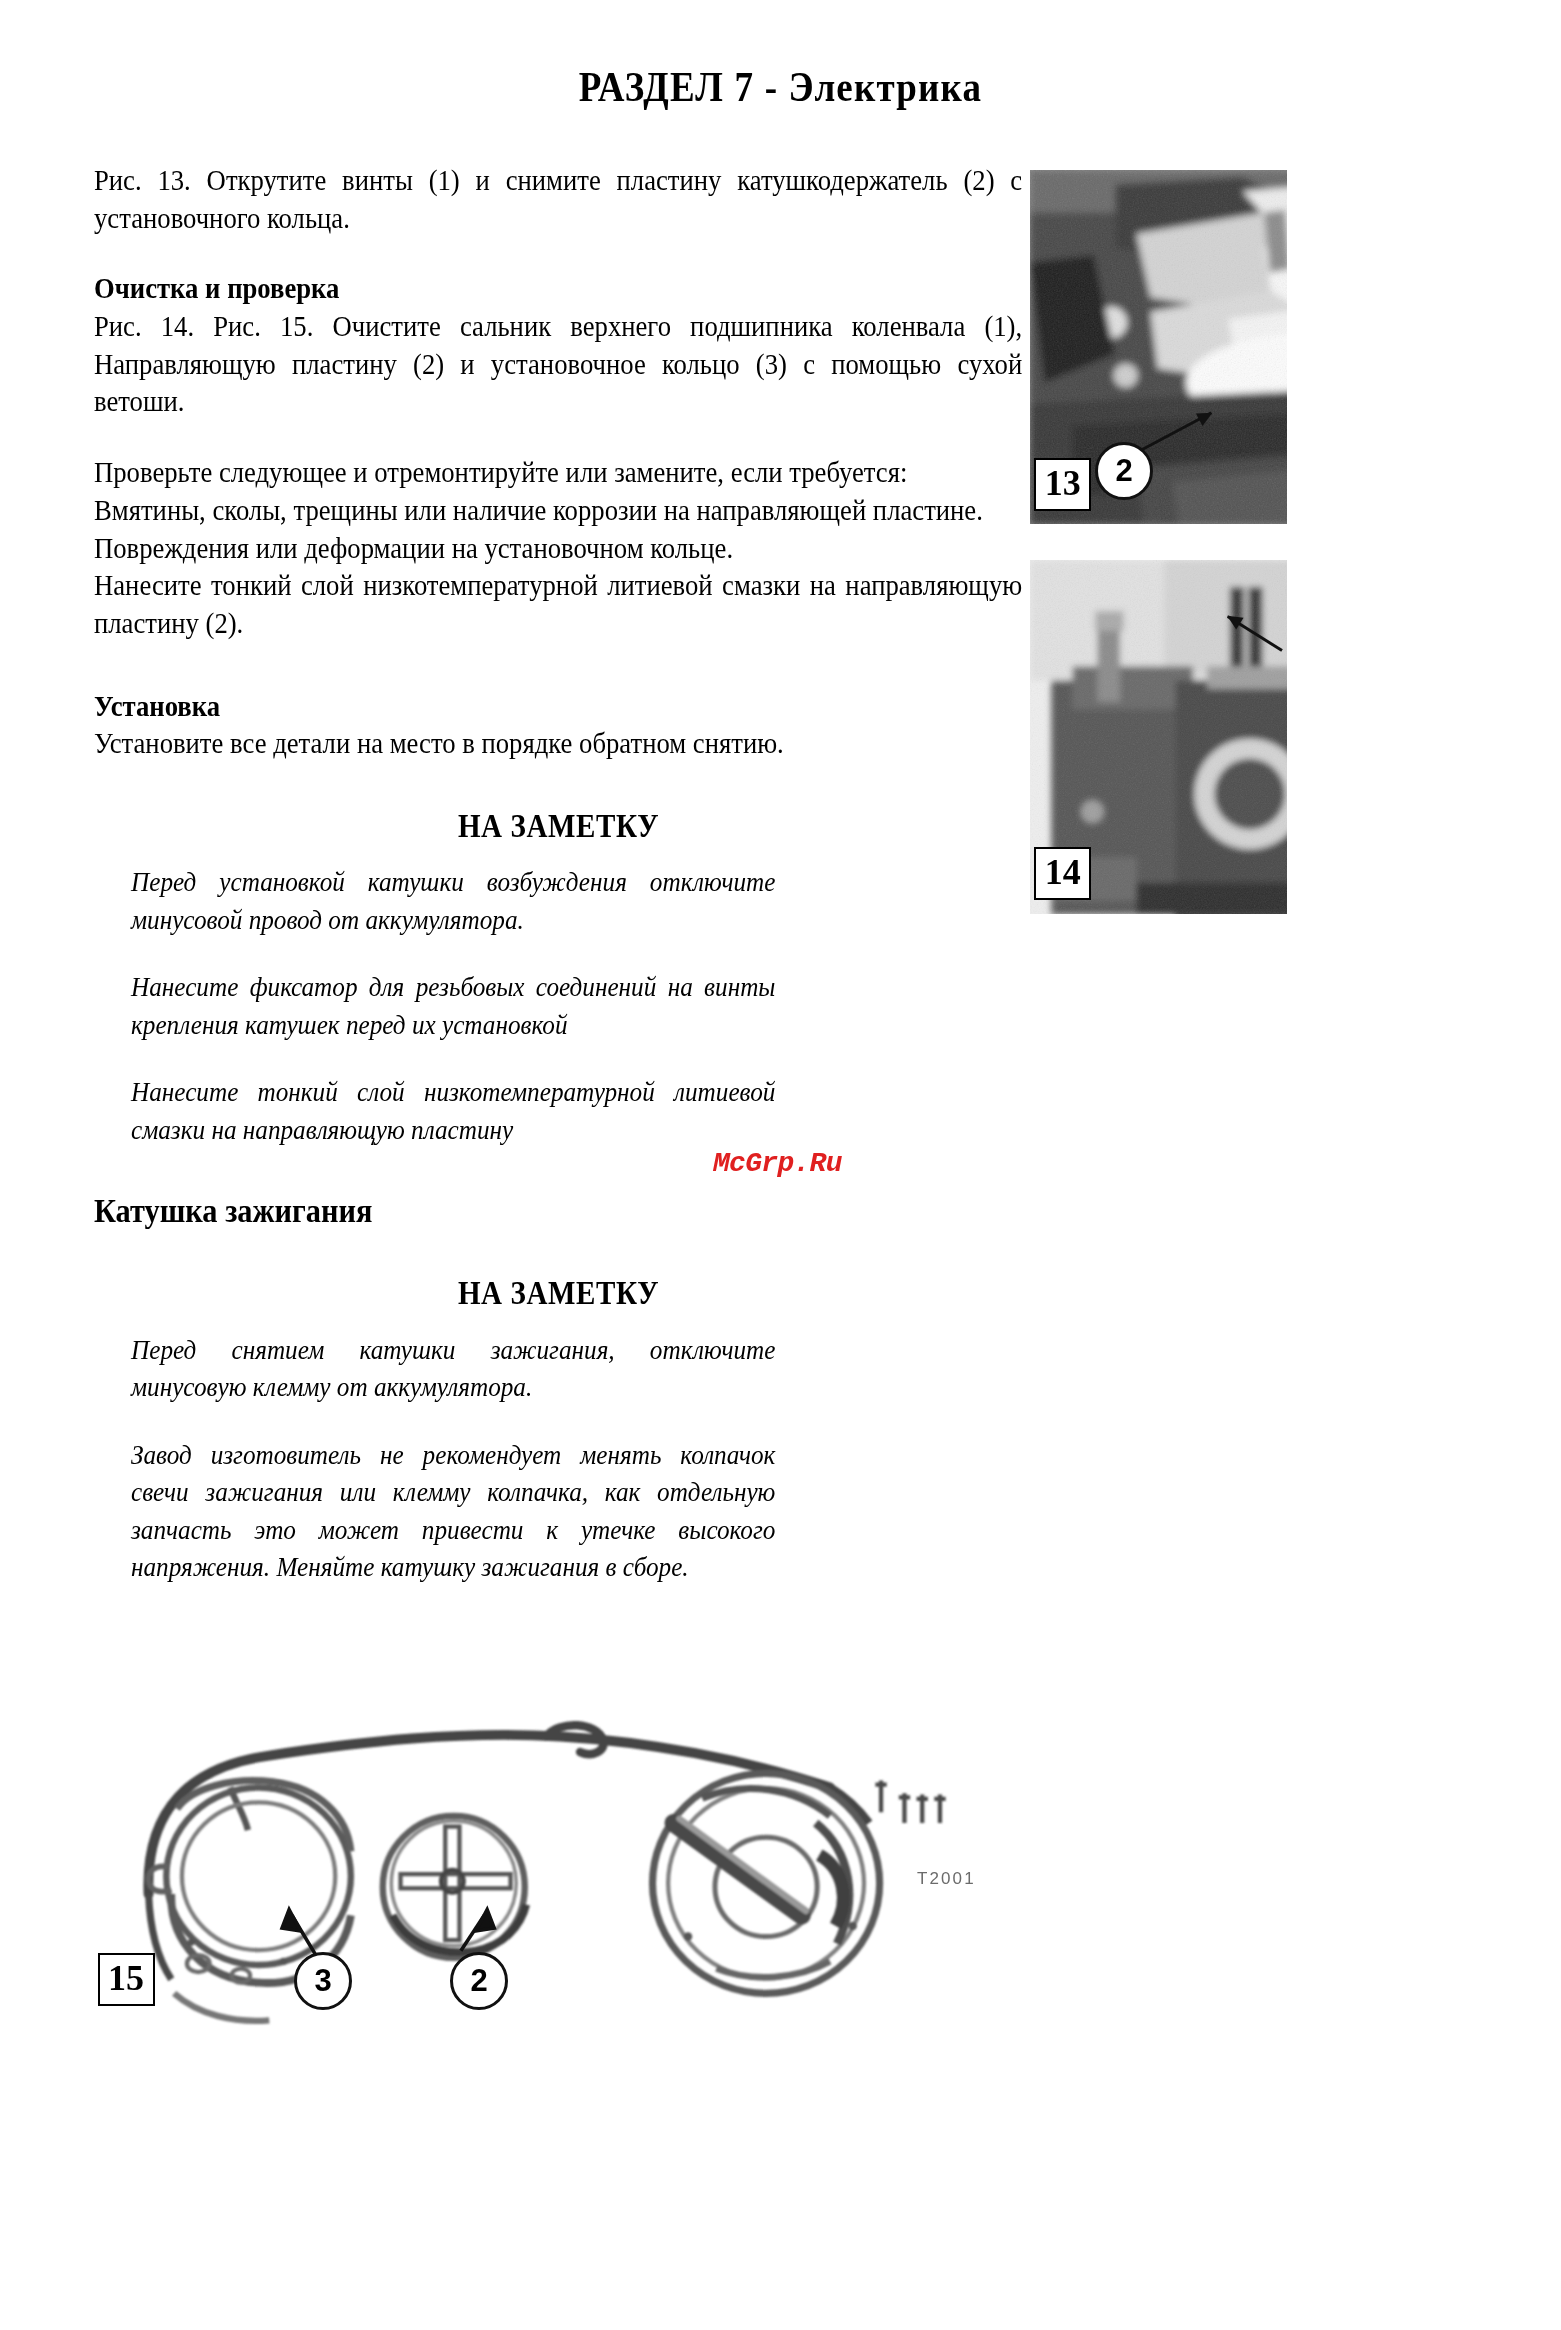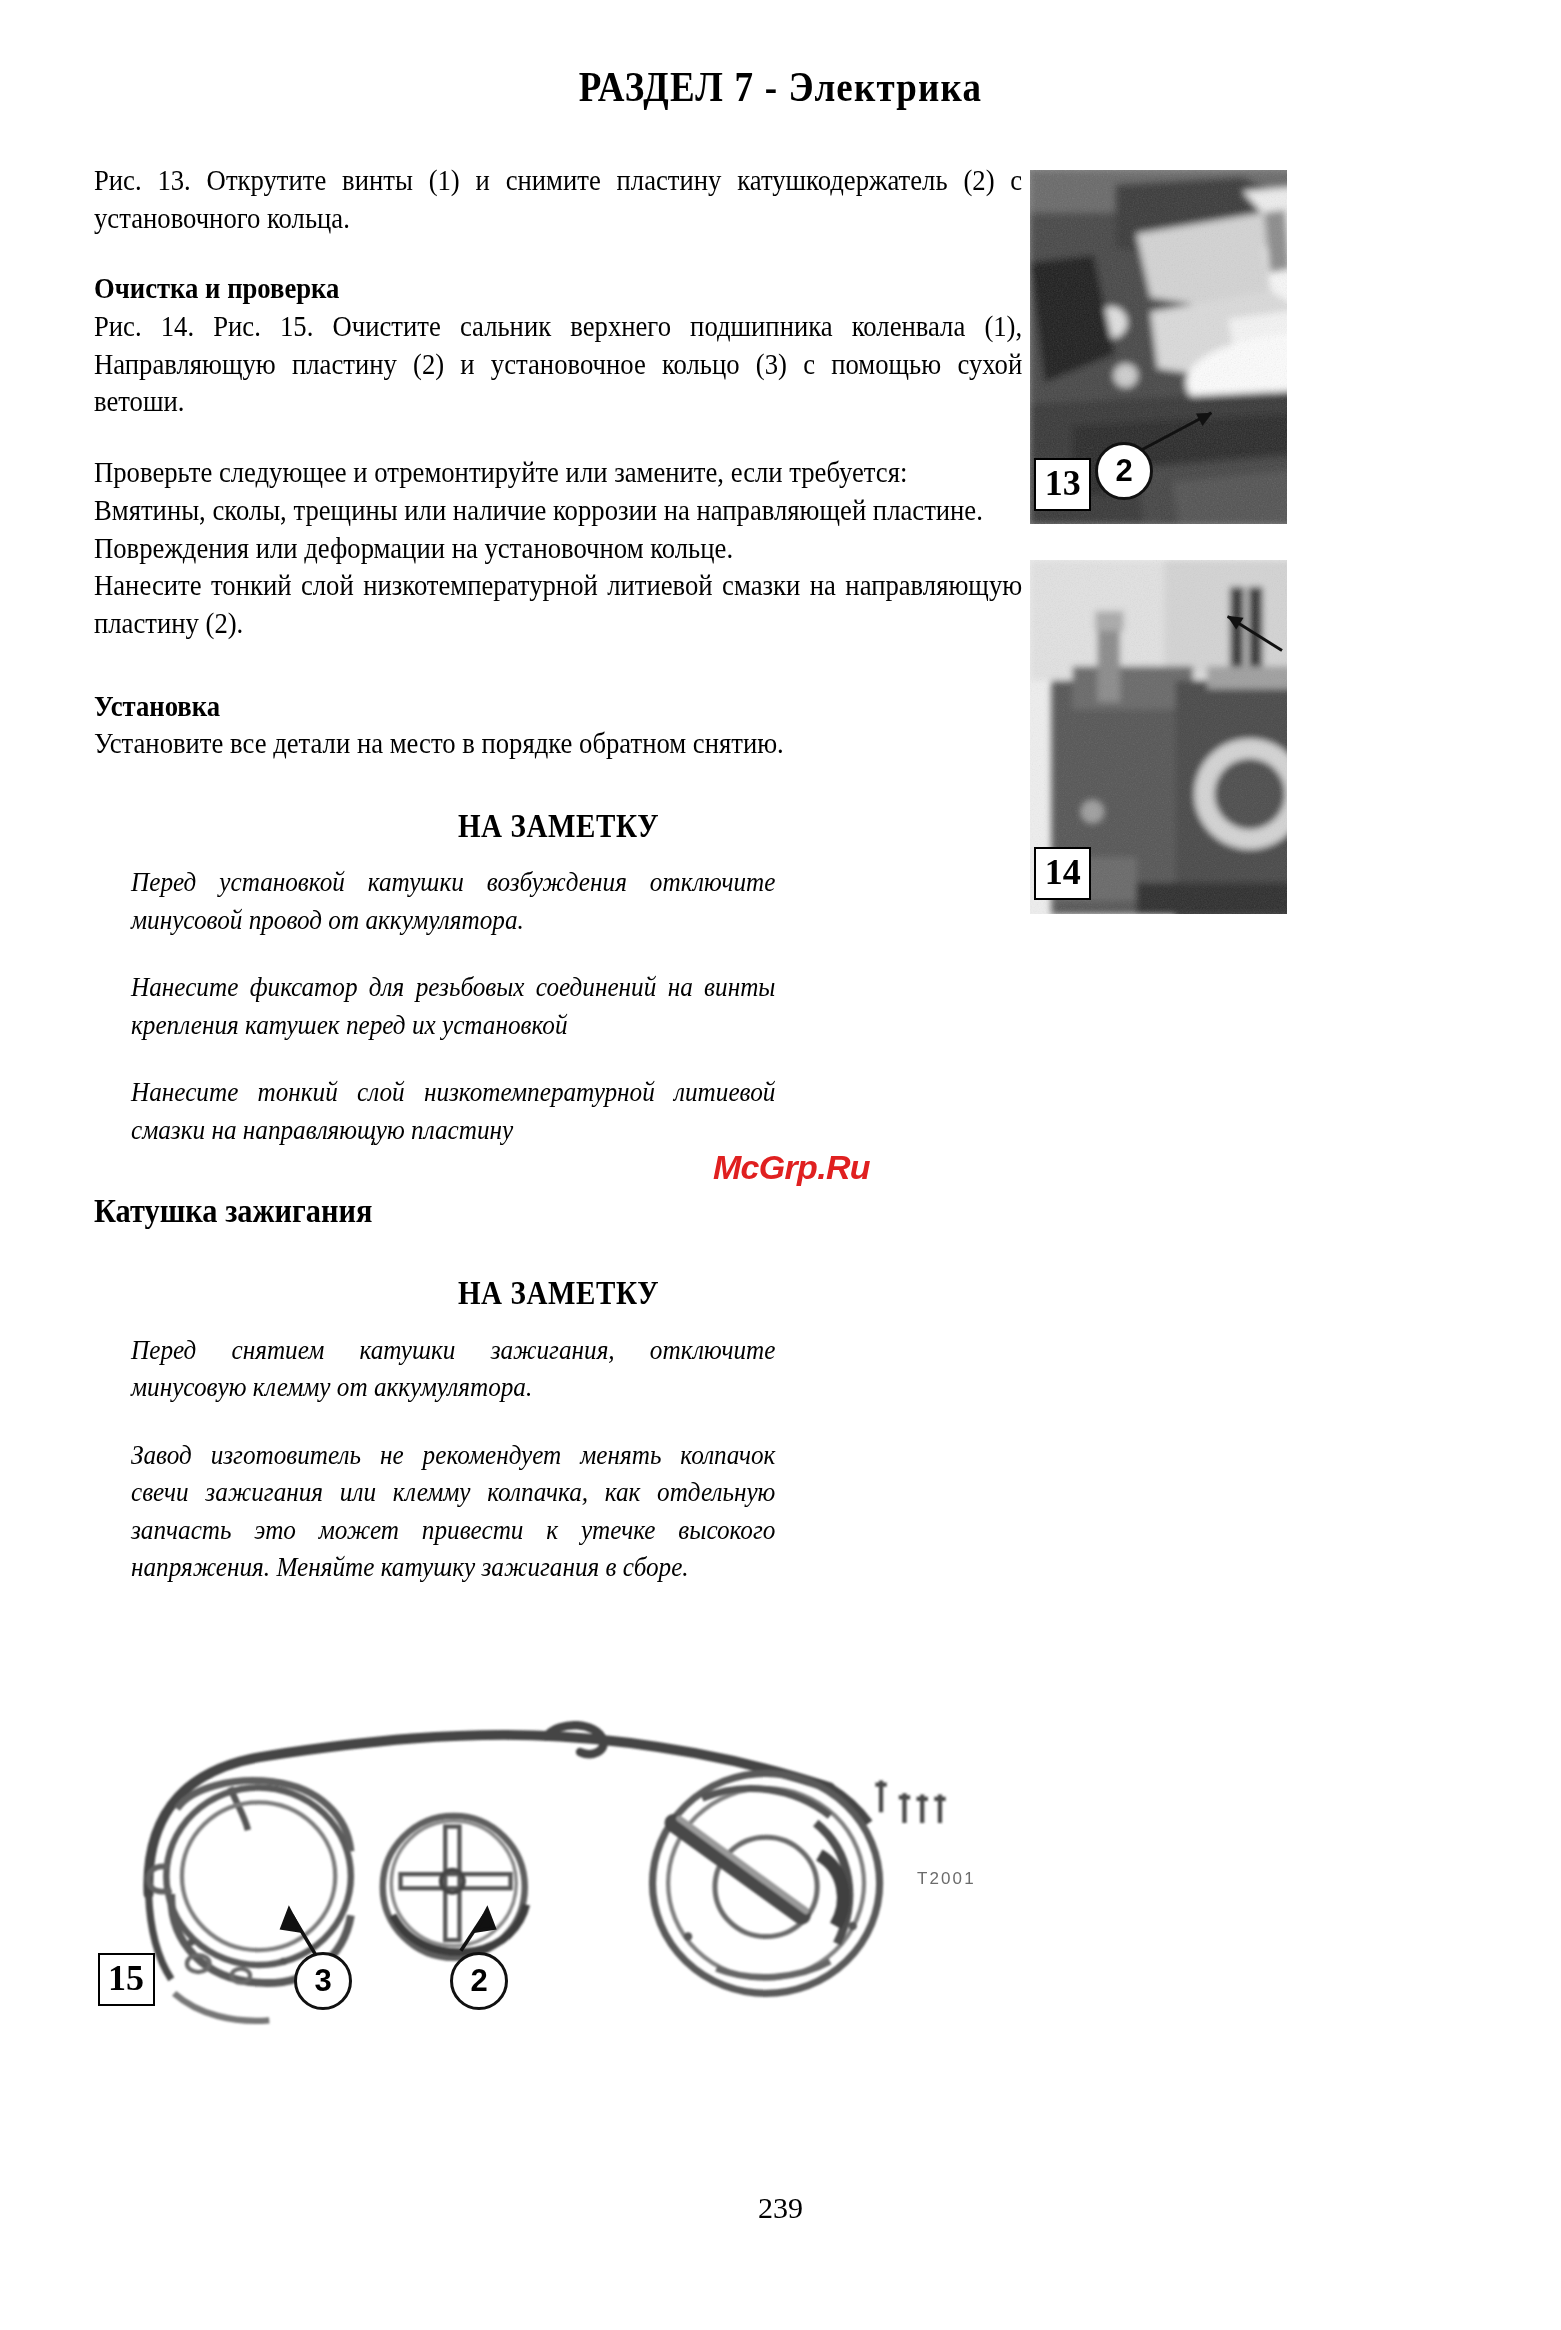--- a/index.html
+++ b/index.html
@@ -91,24 +91,24 @@
     transform: scaleX(0.92);
     transform-origin: left top;
     margin: 0;
   }
 
   
   .watermark {
     position: absolute;
     left: 713px;
     top: 1148px;
-    font-family: Liberation Sans, sans-serif;
+    font-family: Liberation Mono, monospace;
     font-style: italic;
     font-weight: bold;
-    font-size: 34px;
+    font-size: 28px;
     color: #e02020;
     letter-spacing: -0.7px;
     z-index: 40;
     pointer-events: none;
   }
 
   
   .figure {
     position: absolute;
     overflow: hidden;
@@ -401,16 +401,15 @@
     </svg>
 
     
     <div class="callout" style="left:188px; top:271px;">3</div>
     <div class="callout" style="left:344px; top:271px;">2</div>
 
     <div class="fig-tag" style="left:-8.5px; top:272px;font-family:Liberation Serif, serif;">15</div>
   </div>
   <div class="fig-code" style="position:absolute; left:917px; top:1869px;">T2001</div>
 
-  <div class="page-num">239</div>
 
 </div>
 
 
 </body></html>

